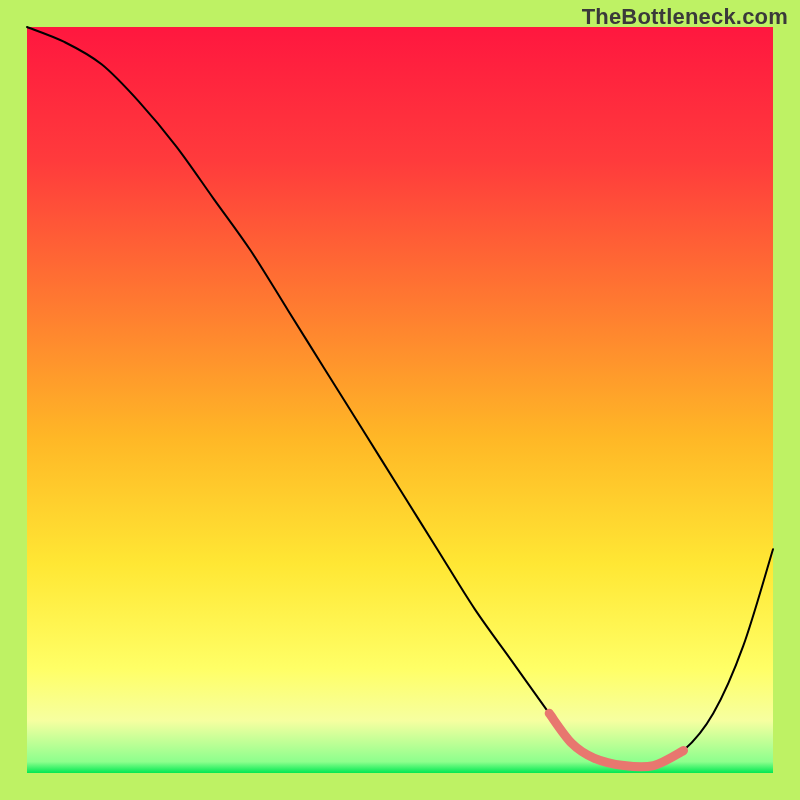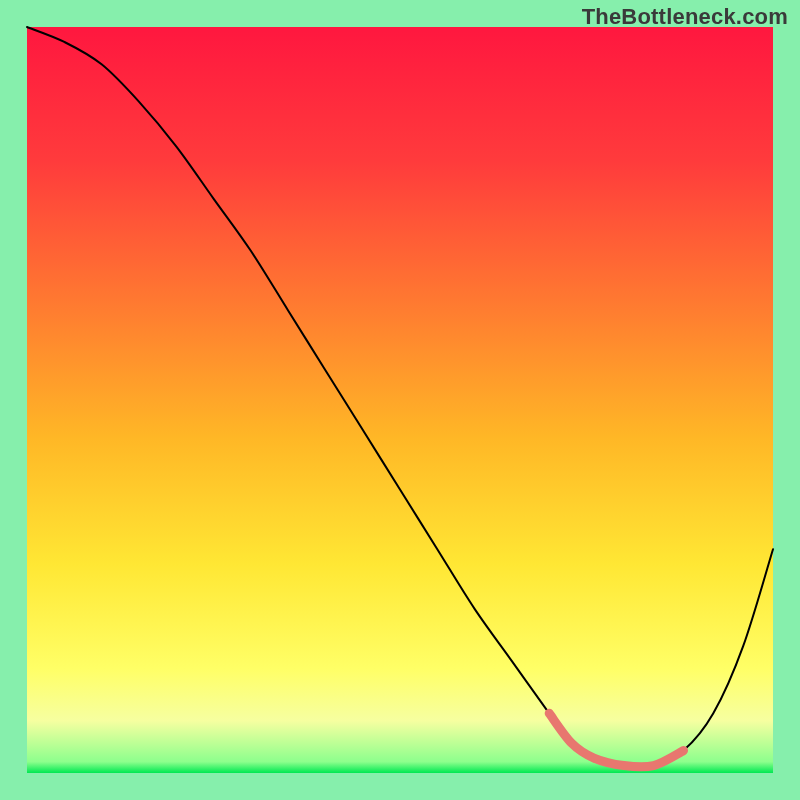--- a/index.html
+++ b/index.html
@@ -8,21 +8,21 @@
     width: 800px;
     height: 800px;
     background: #000000;
     overflow: hidden;
     font-family: Arial, Helvetica, sans-serif;
   }
   .frame {
     position: relative;
     width: 800px;
     height: 800px;
-    background: #86efac;
+    background: #bef264;
   }
   .watermark {
     position: absolute;
     top: 4px;
     right: 12px;
     color: #3a3a3a;
     font-size: 22px;
     font-weight: 600;
     letter-spacing: 0.2px;
     z-index: 5;

